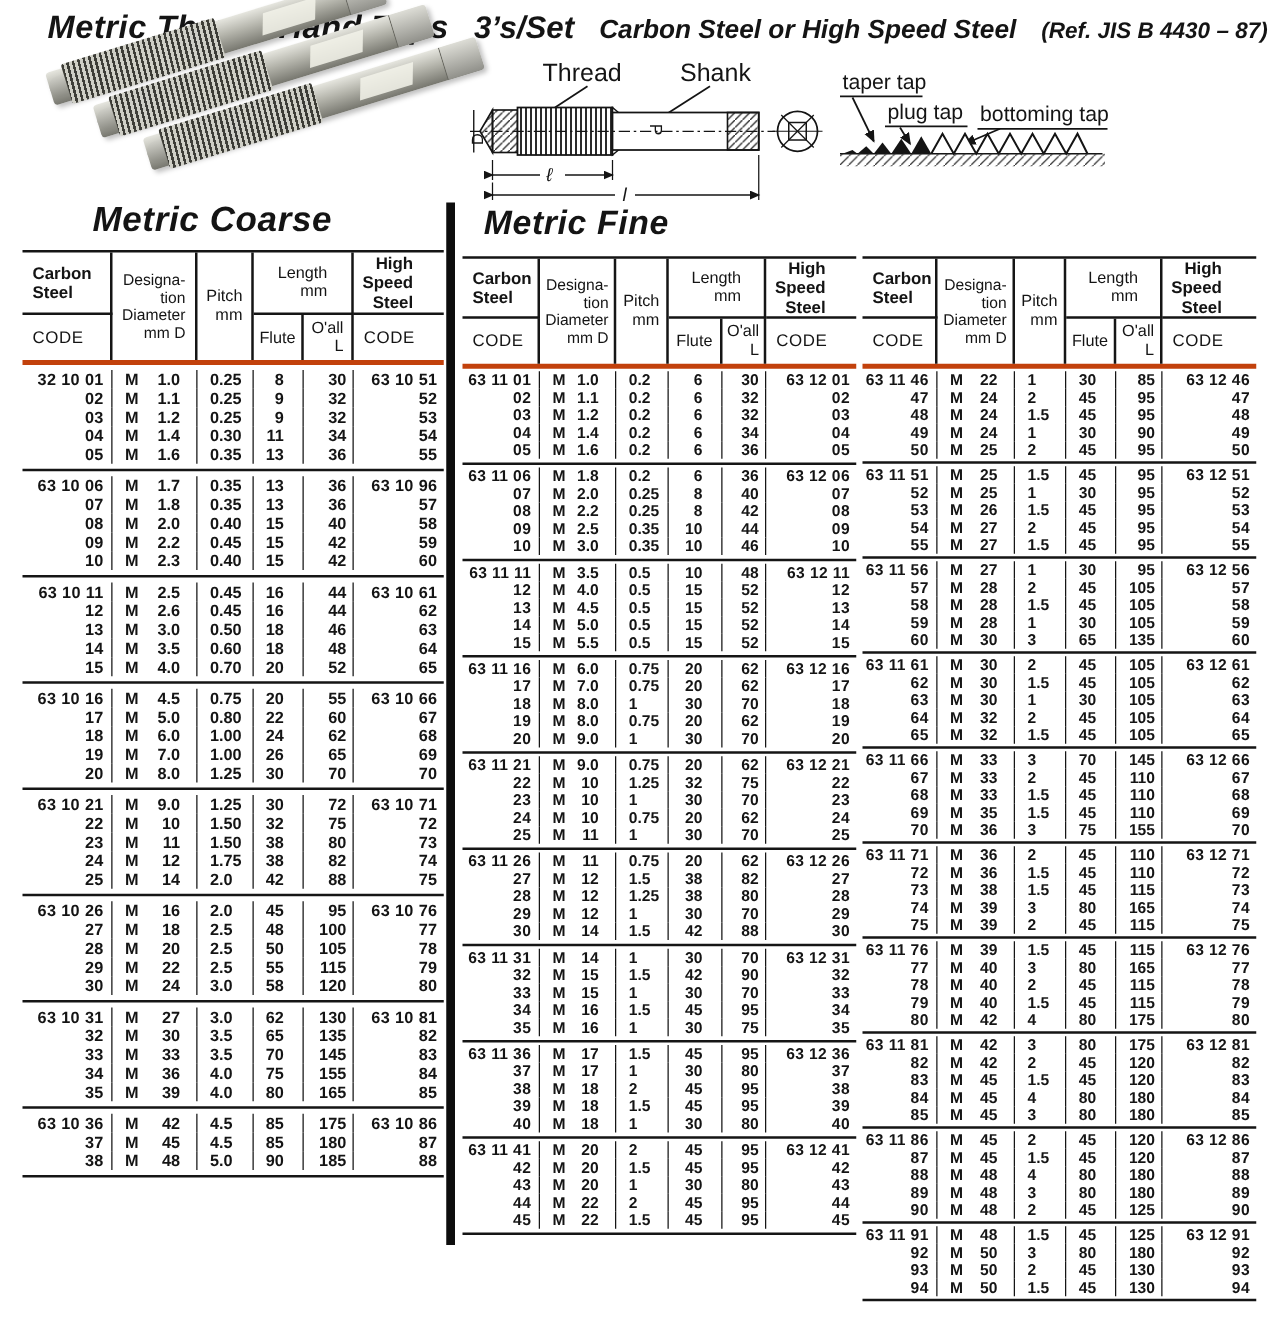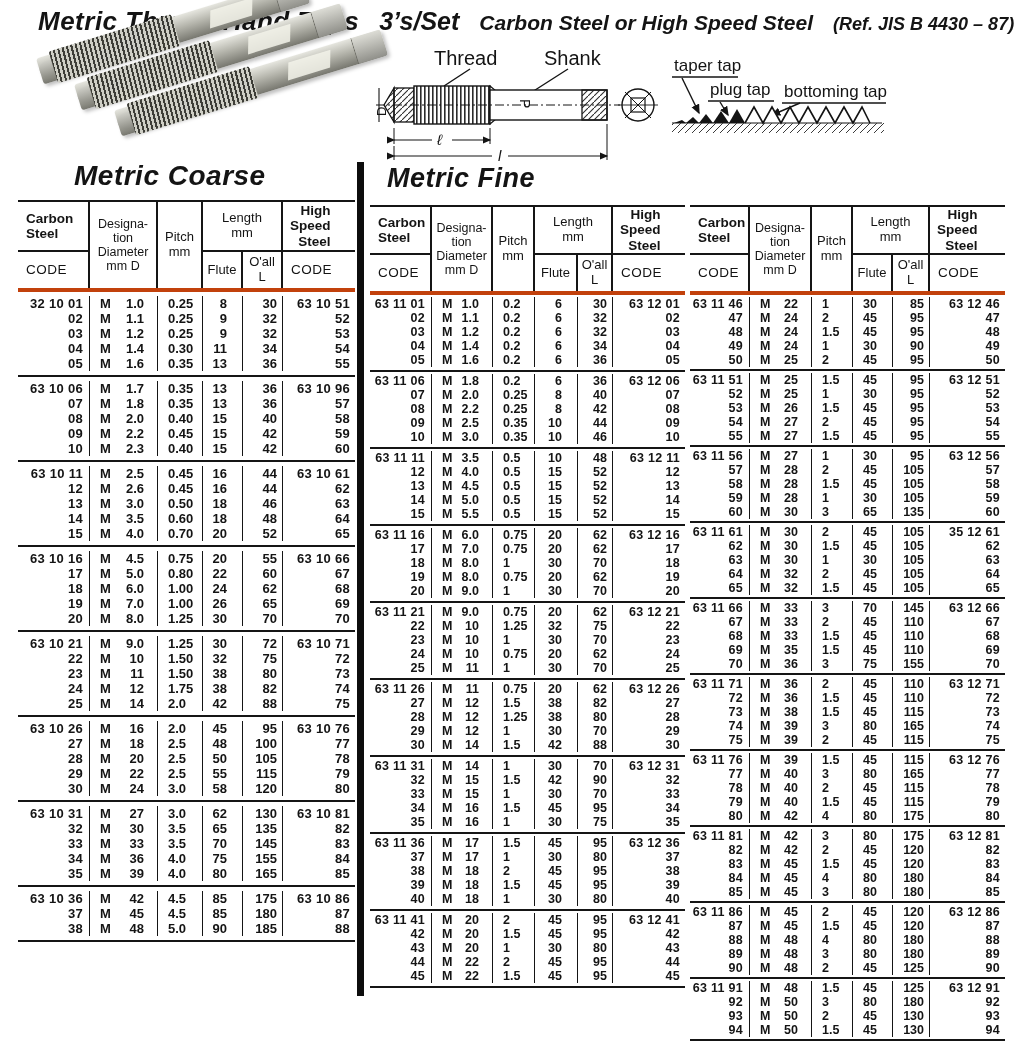--- a/index.html
+++ b/index.html
@@ -49,21 +49,21 @@
 
   .grid{display:grid;}
   .g-coarse{grid-template-columns:72px 68px 45px 40px 40px 72px;}
   .g-fine  {grid-template-columns:62px 61px 42px 43px 35px 72px;}
   .g-fine2 {grid-template-columns:60px 62px 41px 40px 37px 75px;}
 
   .hdr{border-top:2.5px solid #151515;border-bottom:4px solid #c2410c;}
   .hdr.g-coarse{grid-template-rows:50px 36px;}
   .hdr.g-fine,.hdr.g-fine2{grid-template-rows:48px 36px;}
   .hc{border-right:2px solid #151515;font-size:13px;line-height:1.12;white-space:pre-line;
-      display:flex;align-items:center;justify-content:center;text-align:center;}
+      display:flex;align-items:center;justify-content:center;text-align:right;}
   .hc-carbon{justify-content:flex-start;text-align:left;padding-left:8px;font-weight:700;font-size:13.5px;border-bottom:2px solid #151515;}
   .hc-code,.hc-code2{justify-content:flex-start;text-align:left;padding-left:8px;font-size:13.5px;letter-spacing:.5px;}
   .hc-desig{font-size:12.5px;}
   .hc-length{border-bottom:2px solid #151515;}
   .hc-hss{justify-content:flex-start;text-align:right;padding-left:7px;font-weight:700;font-size:13.5px;border-bottom:2px solid #151515;border-right:none;}
   .hc-code2{border-right:none;}
 
   .group{padding:4px 0 4px;}
   .group.sep{border-top:2px solid #151515;}
   #tbl-fine1 .group{padding:2px 0 3px;}
@@ -1386,21 +1386,21 @@
       <div class="group sep">
         <div class="row grid g-fine2">
           <div class="c c-code">63 11 61</div>
           <div class="c c-desig">
             <span class="m">M</span>
             <span class="mv">30</span>
           </div>
           <div class="c c-pitch">2</div>
           <div class="c c-flute">45</div>
           <div class="c c-oall">105</div>
-          <div class="c c-hss">35 12 61</div>
+          <div class="c c-hss">63 12 61</div>
         </div>
         <div class="row grid g-fine2">
           <div class="c c-code">62</div>
           <div class="c c-desig">
             <span class="m">M</span>
             <span class="mv">30</span>
           </div>
           <div class="c c-pitch">1.5</div>
           <div class="c c-flute">45</div>
           <div class="c c-oall">105</div>

